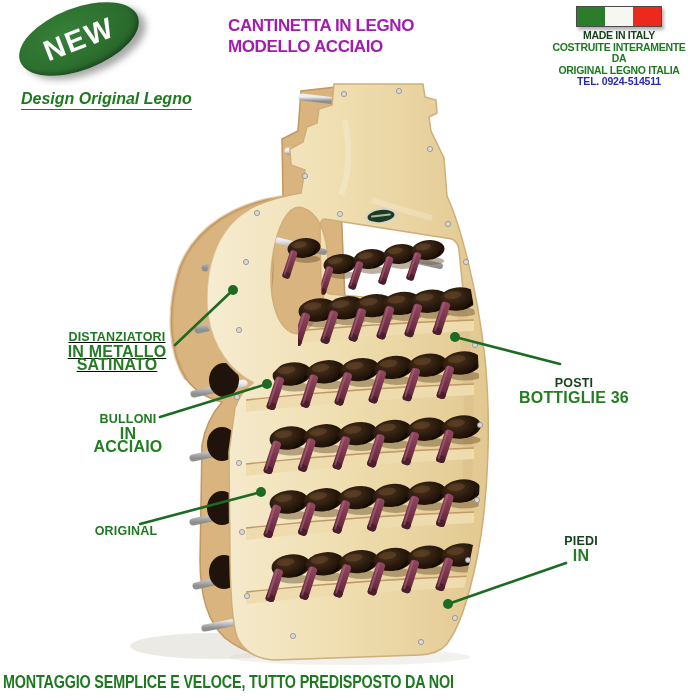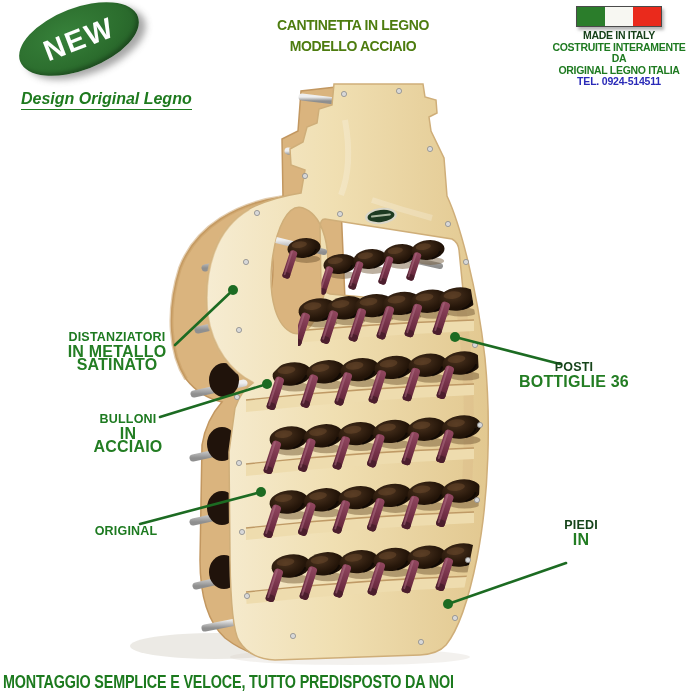--- a/index.html
+++ b/index.html
@@ -7,38 +7,38 @@
         font-family:"Liberation Sans","DejaVu Sans",sans-serif;}
   
   .new-badge{position:absolute;left:16px;top:8px;width:126px;height:62px;
              background:radial-gradient(ellipse at 40% 35%, #37813a 0%, #2c6e2e 55%, #215724 100%);
              border-radius:50%;transform:rotate(-21deg);
              box-shadow:5px 6px 7px rgba(60,60,60,.45), inset -2px -3px 4px rgba(0,0,0,.25);
              display:flex;align-items:center;justify-content:center;}
   .new-badge span{color:#ffffff;font-weight:bold;font-size:29px;letter-spacing:2px;}
   .credit{position:absolute;left:21px;top:90px;font-size:16px;font-weight:bold;font-style:italic;
           color:#1e7a1e;border-bottom:1.3px solid #1e7a1e;padding-bottom:1px;}
-  .title{position:absolute;left:228px;top:15px;width:250px;text-align:center;
-         color:#4d7c0f;font-weight:bold;font-size:14px;line-height:21px;letter-spacing:-.4px;}
+  .title{position:absolute;left:228px;top:15px;width:250px;
+         color:#a21caf;font-weight:bold;font-size:17px;line-height:21px;letter-spacing:-.4px;}
   .origin{position:absolute;left:533px;top:6px;width:172px;text-align:center;line-height:11.5px;}
   .flag{width:84px;height:19px;margin:0 auto 3px auto;display:flex;border:1px solid #4a4a4a;
         box-shadow:2px 3px 3px rgba(120,120,120,.55);}
   .flag i{flex:1;display:block;}
   .flag .g{background:#2b7d2b;}
   .flag .w{background:#f7f7f2;}
   .flag .r{background:#ea2a1c;}
   .origin .made{color:#17411a;font-weight:bold;font-size:10.5px;letter-spacing:-.3px;}
   .origin .ln{color:#1e7a20;font-weight:bold;font-size:10.5px;letter-spacing:-.3px;}
   .origin .tel{color:#2a2ab8;font-weight:bold;font-size:10.5px;letter-spacing:-.2px;}
   
   .co{position:absolute;text-align:center;width:160px;line-height:13.5px;}
   .co .t{font-size:12.5px;font-weight:bold;color:#1d7a20;letter-spacing:.2px;}
-  .co .t.dk{color:#16441a;}
+  .co .t.dk{color:#16441a;margin-top:16px;}
   .co .s{font-size:16px;font-weight:bold;color:#237d23;letter-spacing:.2px;}
-  .co-distanziatori{left:37px;top:331px;}
+  .co-distanziatori{left:37px;top:331px;text-decoration:underline;}
   .co-bulloni{left:48px;top:413px;}
   .co-finitura{left:46px;top:525px;}
   .co-posti{left:494px;top:361px;}
   .co-piedi{left:501px;top:519px;}
   
   .footer{position:absolute;left:3px;top:672px;width:820px;color:#1c7a1e;font-weight:bold;
           font-size:17.5px;letter-spacing:-.2px;transform:scaleX(.82);transform-origin:0 50%;}
   
   .art{position:absolute;left:0;top:0;z-index:1;}
   .labels{position:absolute;inset:0;z-index:2;pointer-events:none;}

